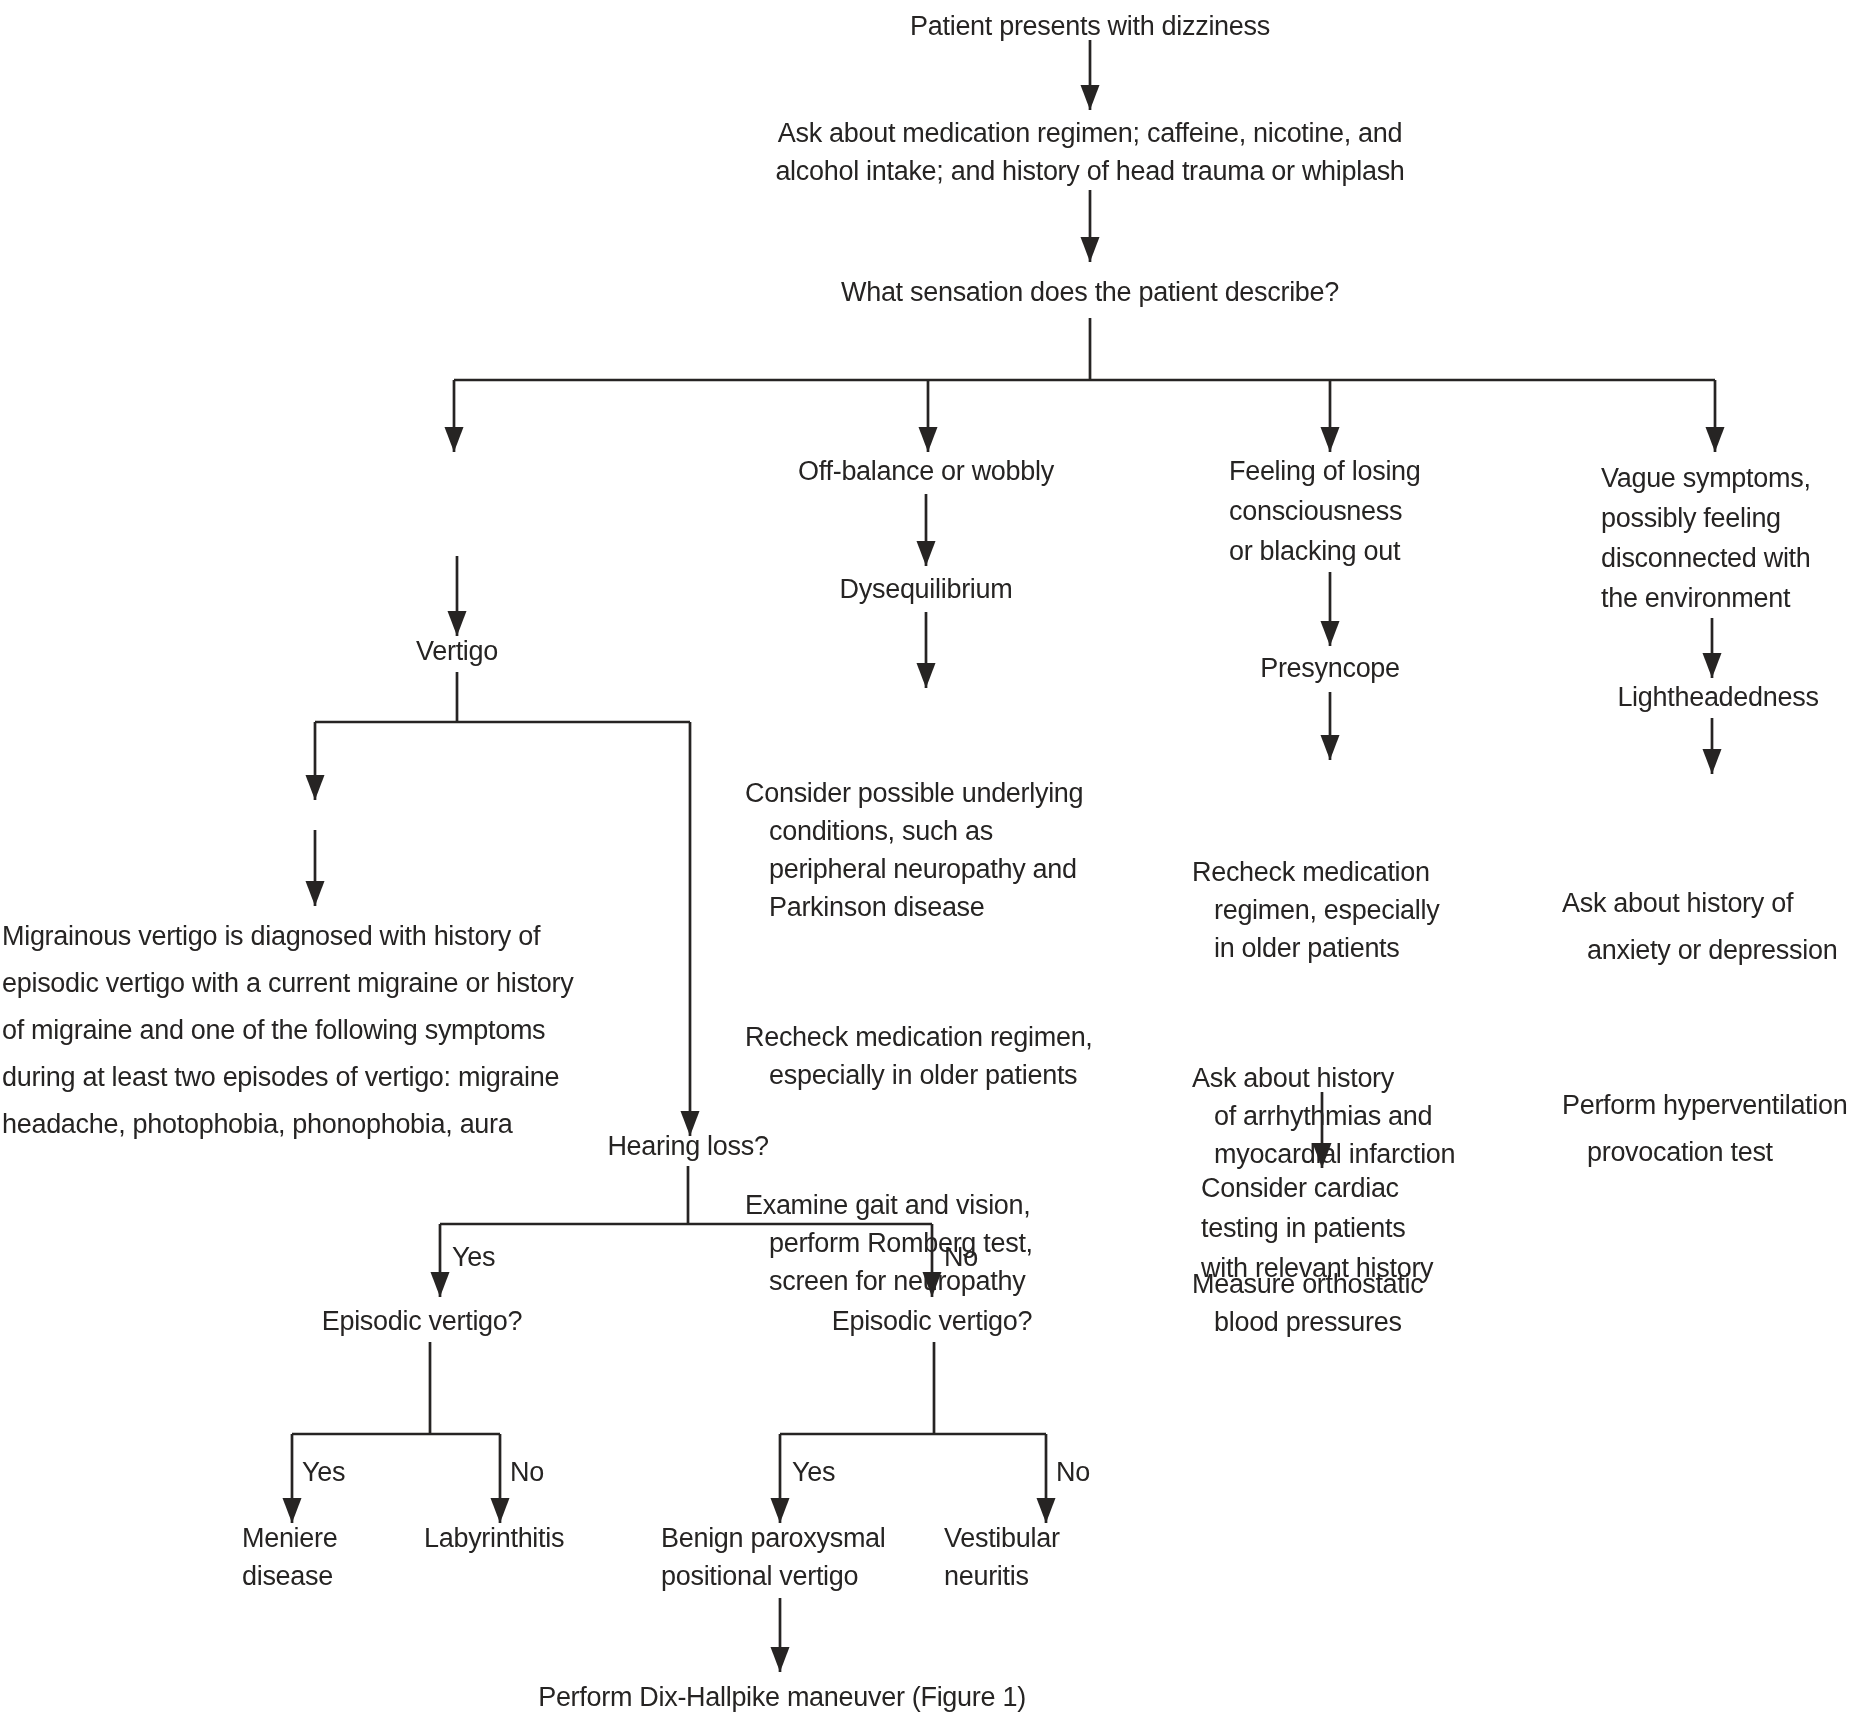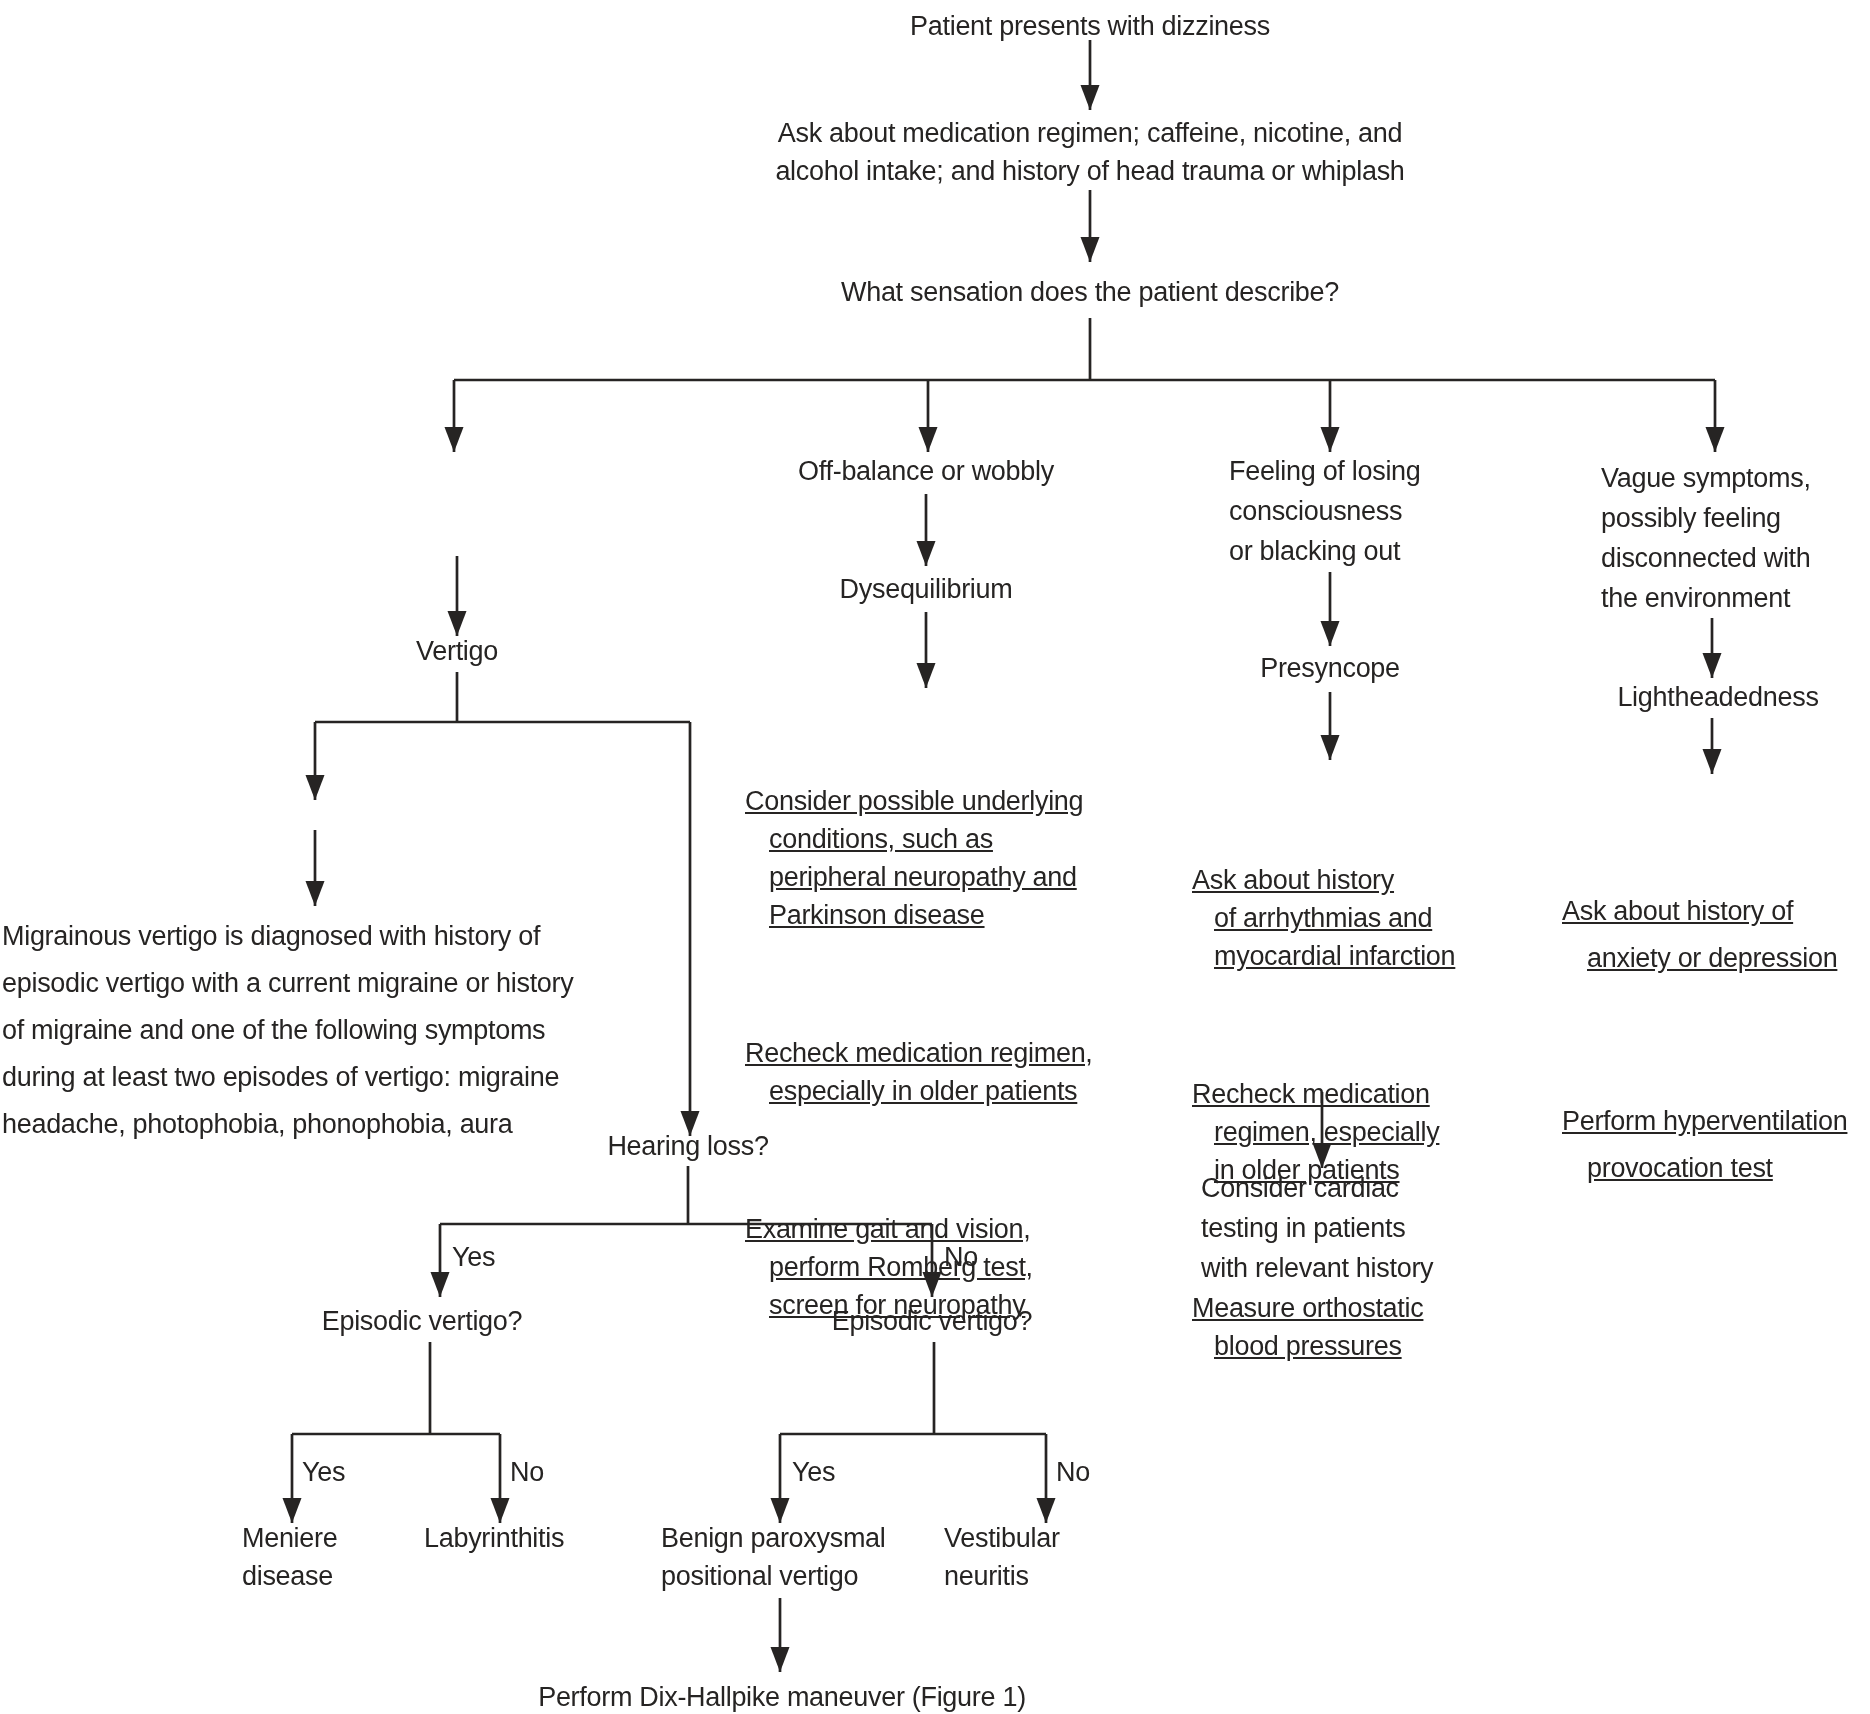--- a/index.html
+++ b/index.html
@@ -11,21 +11,21 @@
   .lines{position:absolute;left:0;top:0;}
   .t{
     position:absolute;font-size:27px;line-height:40px;
     letter-spacing:-0.3px;white-space:pre;
   }
   .c{transform:translateX(-50%);text-align:center;}
   .lh34{line-height:34px}
   .lh38{line-height:38px}
   .lh39{line-height:47px}
   .lh45{line-height:45px}
-  .hang>div{padding-left:24px;text-indent:-24px;margin:16px 0 8px 0;text-decoration:underline;}
+  .hang>div{padding-left:24px;text-indent:-24px;margin:8px 0 8px 0;}
   .hang22>div{padding-left:22px;text-indent:-22px;}
   .hang25>div{padding-left:25px;text-indent:-25px;margin-bottom:6px;}
 </style>
 </head>
 <body>
 
 <div class="stage">
 
   <svg class="lines" width="1870" height="1714" viewBox="0 0 1870 1714">
     <defs>
@@ -121,26 +121,26 @@
     <div>Examine gait and vision,
 perform Romberg test,
 screen for neuropathy</div>
   </div>
 
   <div class="t" style="left:1229px;top:451px">Feeling of losing
 consciousness
 or blacking out</div>
   <div class="t c" style="left:1330px;top:648px">Presyncope</div>
   <div class="t lh38 hang hang22" style="left:1192px;top:769px">
+    <div>Recheck medication
+regimen, especially
+in older patients</div>
     <div>Ask about history
 of arrhythmias and
 myocardial infarction</div>
-    <div>Recheck medication
-regimen, especially
-in older patients</div>
     <div>Measure orthostatic
 blood pressures</div>
   </div>
   <div class="t" style="left:1201px;top:1168px">Consider cardiac
 testing in patients
 with relevant history</div>
 
   <div class="t" style="left:1601px;top:458px">Vague symptoms,
 possibly feeling
 disconnected with

